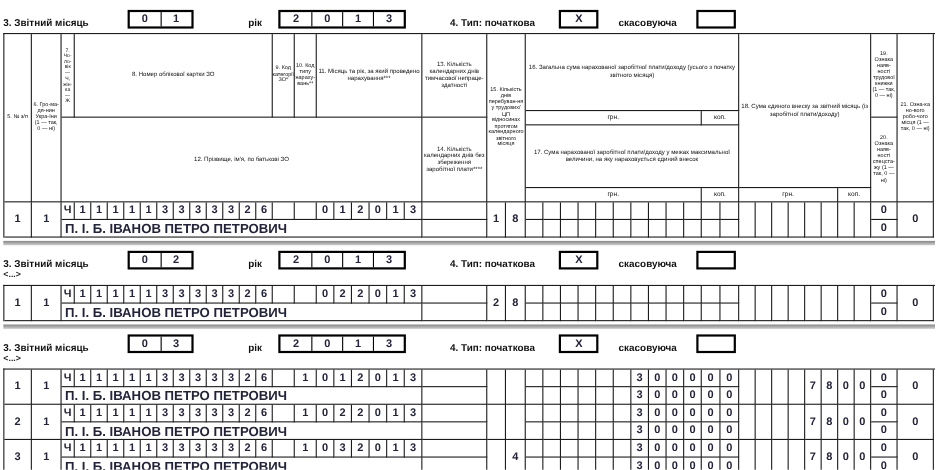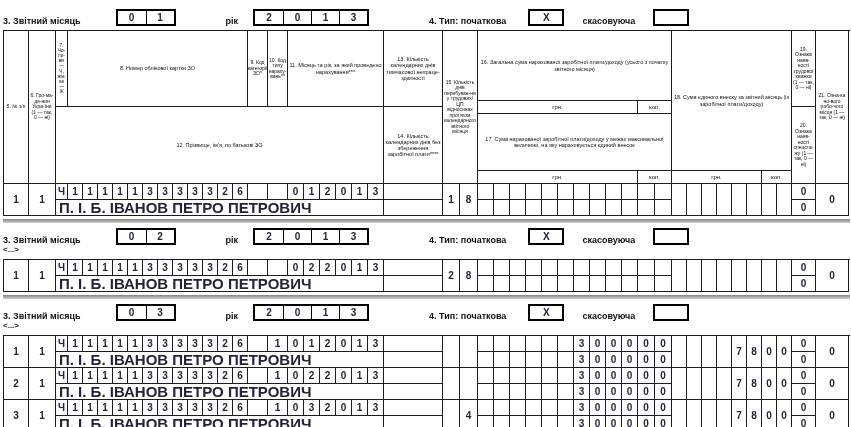--- a/index.html
+++ b/index.html
@@ -16,21 +16,21 @@
   .title-row { display: flex; align-items: flex-end; height: 18px; margin-top: 4px; }
   .t-label { font-size: 9px; font-weight: bold; white-space: nowrap; }
   .box-group { display: inline-flex; border: 2px solid #000; height: 17px; }
   .tbox {
     width: 28px; display: flex; align-items: center; justify-content: center;
     font-size: 10px; font-weight: bold; color: #23233a;
   }
   .tbox + .tbox { border-left: 1px solid #000; }
   .single-box { border: 2px solid #000; width: 36px; height: 17px; display: flex; align-items: center; justify-content: center; font-size: 10px; font-weight: bold; color: #23233a; }
   .ml35 { margin-left: 35px; } .ml50 { margin-left: 50px; } .ml15 { margin-left: 15px; }
-  .ml40 { margin-left: 60px; } .ml22 { margin-left: 22px; } .ml18 { margin-left: 18px; margin-top: 16px; }
+  .ml40 { margin-left: 40px; } .ml22 { margin-left: 22px; } .ml18 { margin-left: 18px; margin-top: 16px; }
   .ellipsis { font-size: 8px; font-weight: bold; color: #222; height: 10px; line-height: 10px; }
 
   
   .ftable { border-top: 1px solid #1c1c1c; border-left: 1px solid #1c1c1c; width: 847px; margin-top: 4px; }
   .thead { display: flex; height: 153px; font-size: 5.5px; line-height: 1.1; text-align: center; }
   .hc { border-right: 1px solid #1c1c1c; border-bottom: 1px solid #1c1c1c;
         display: flex; align-items: center; justify-content: center; padding: 1px; overflow: hidden; }
   .stackcol { display: flex; flex-direction: column; }
   .w25{width:25px}.w27{width:27px}.w12{width:12px}.w180{width:180px}.w20{width:20px}
   .w96{width:96px}.w328{width:328px}.w59{width:59px}.w35{width:35px}.w194{width:194px}
@@ -45,21 +45,21 @@
   
   .trow { display: flex; font-weight: bold; color: #23233a; }
   .dc { border-right: 1px solid #1c1c1c; border-bottom: 1px solid #1c1c1c;
         display: flex; align-items: center; justify-content: center;
         font-size: 10px; overflow: hidden; }
   .tall { height: 32px; }
   .half { height: 16px; }
   .subrow { display: flex; height: 16px; }
   .w15{width:15px}.w16{width:16px}.w16g{width:16px}.w17{width:17px}.w18{width:18px}.kop17{width:17px}
   .namecell { border-right: 1px solid #1c1c1c; border-bottom: 1px solid #1c1c1c;
-        width: 328px; font-size: 15px; display: flex; align-items: center;
+        width: 328px; font-size: 12px; display: flex; align-items: center;
         justify-content: flex-start; padding-left: 3px; white-space: nowrap; overflow: hidden; }
   .gray-bar { height: 4px; width: 847px; margin-top: 3px;
         background: linear-gradient(180deg, #858585, #cfcfcf); }
 </style>
 </head>
 <body>
 
 <div class="page">
 
   <div>

